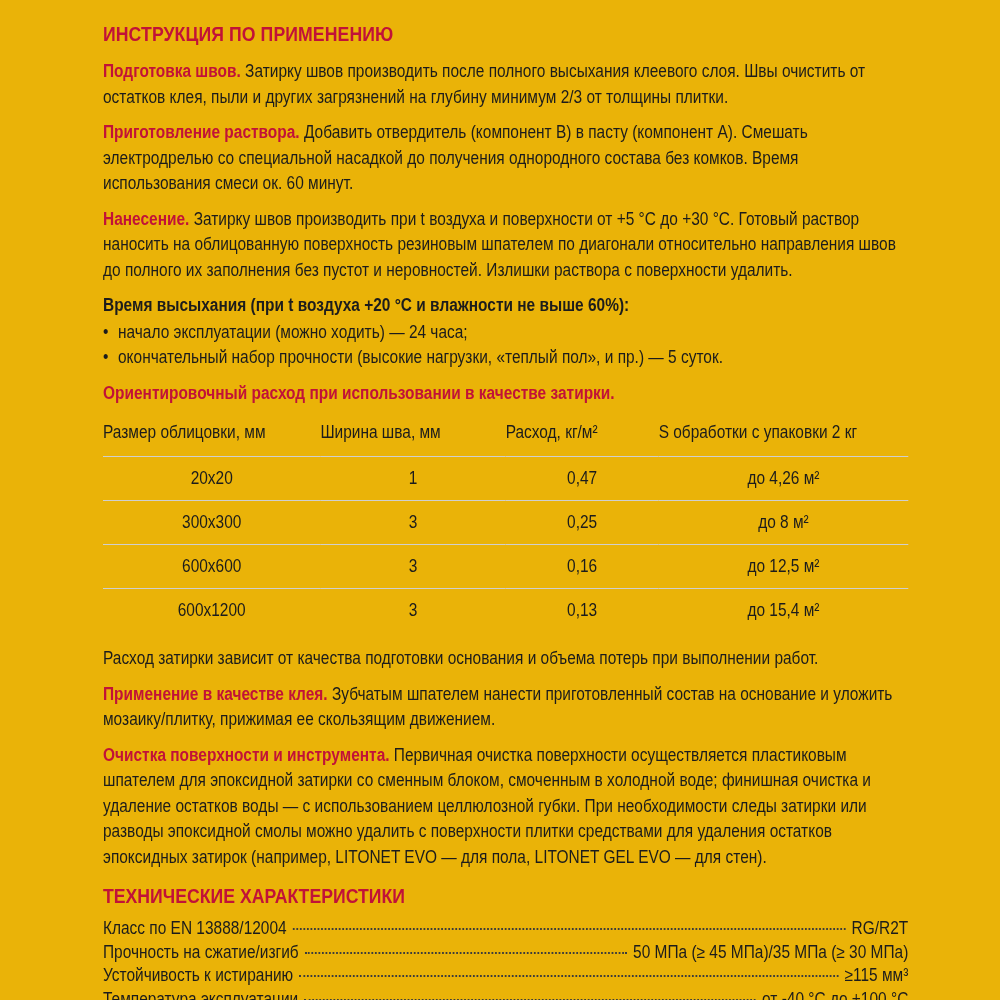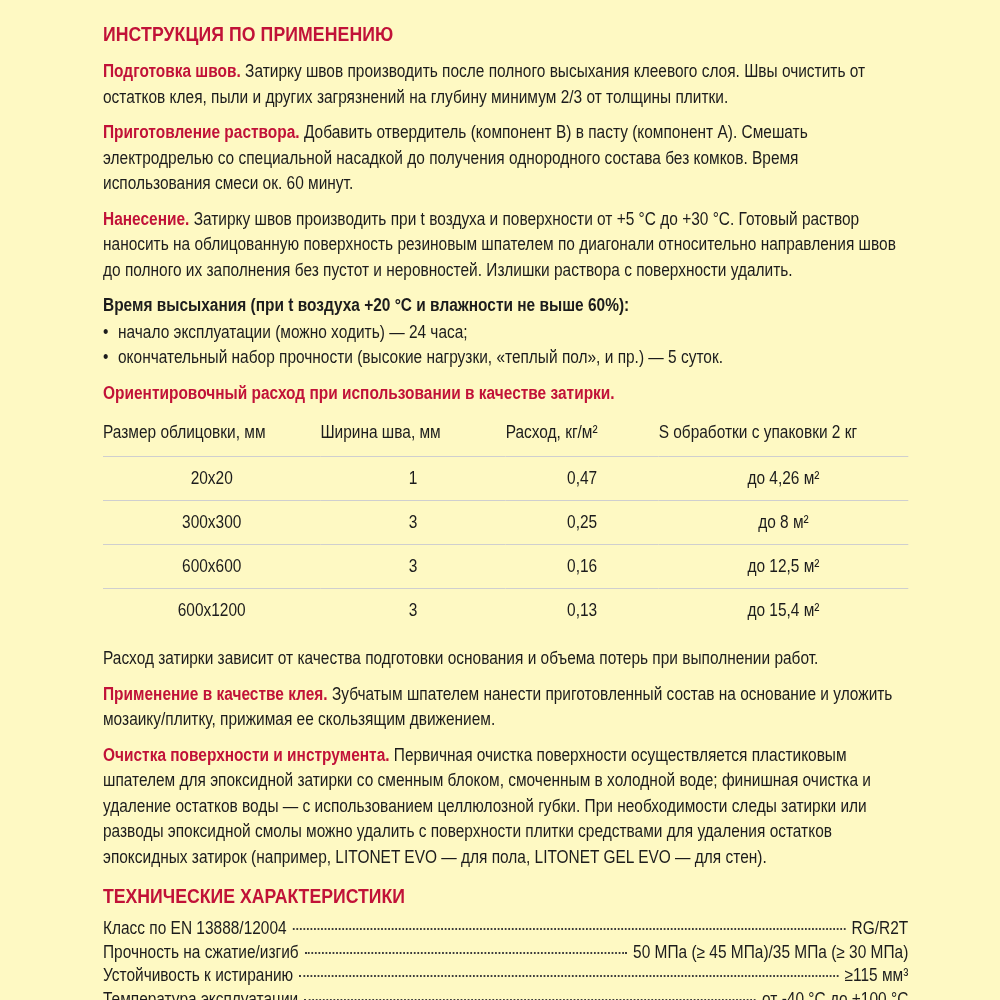--- a/index.html
+++ b/index.html
@@ -12,21 +12,21 @@
     height: 1000px;
     overflow: hidden;
     font-family: "Liberation Sans", "DejaVu Sans", sans-serif;
     color: #1c1c1c;
   }
   .page {
     box-sizing: border-box;
     width: 1000px;
     height: 1000px;
     padding: 22px 0 0 103px;
-    background: #fef9c3;
+    background: #eab308;
   }
   
   .condense {
     width: 912px;
     transform: scaleX(0.883);
     transform-origin: 0 0;
   }
   .sec-title {
     font-size: 20px;
     line-height: 24px;

